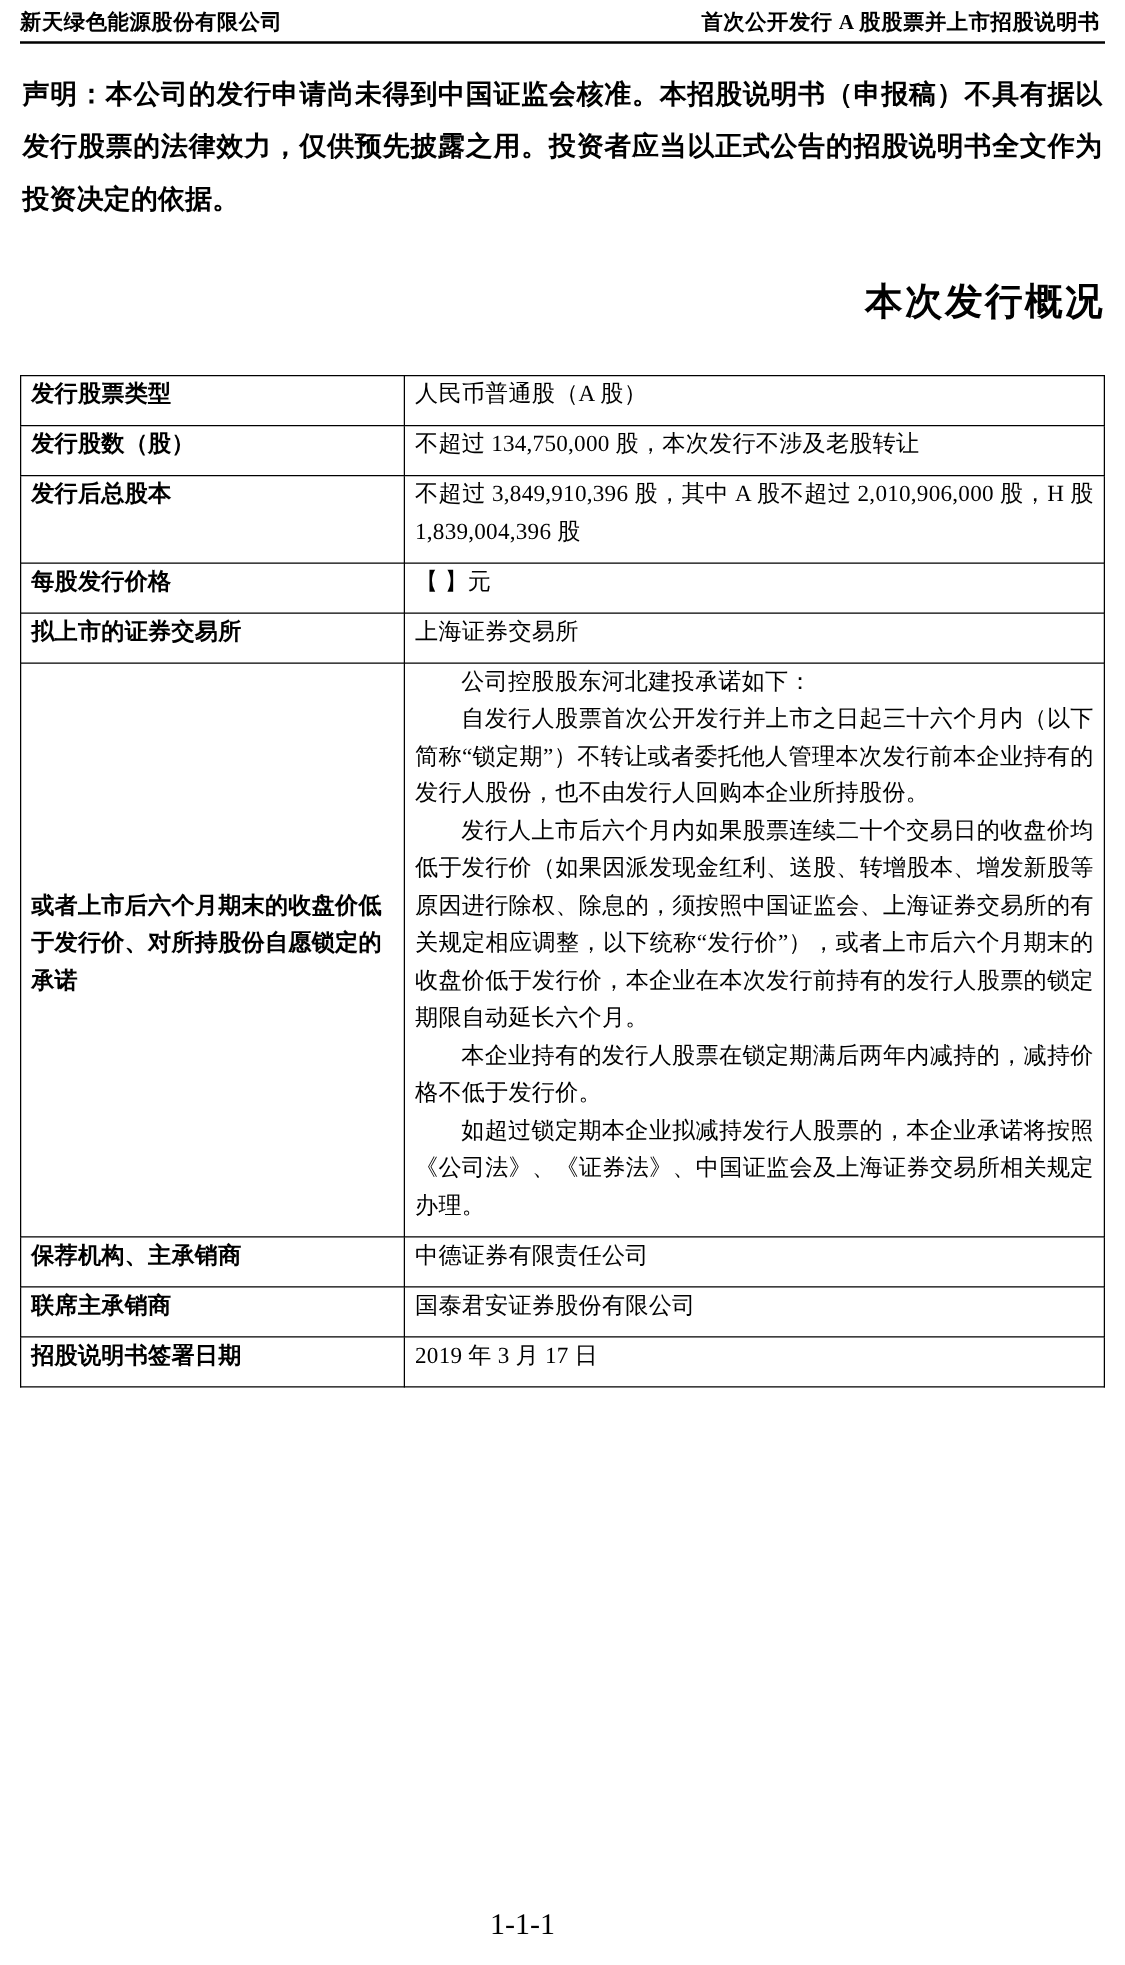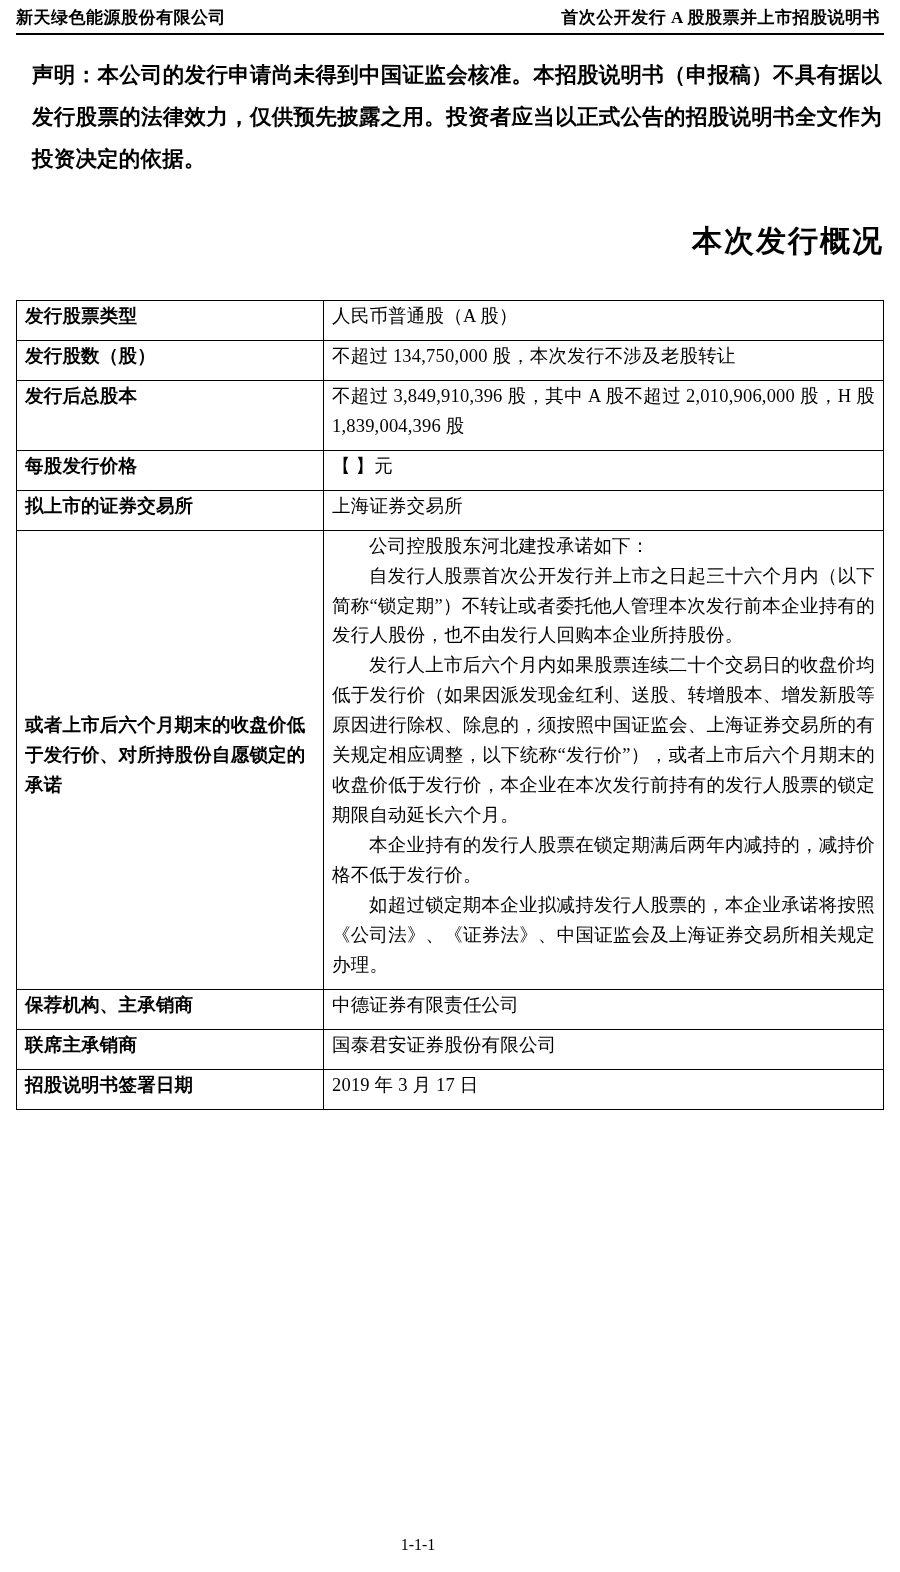--- a/index.html
+++ b/index.html
@@ -35,21 +35,21 @@
   .doc-header .left { white-space: nowrap; }
   .doc-header .right { white-space: nowrap; padding-right: 4px; }
 
   
   .statement {
     font-size: 21.5px;
     font-weight: bold;
     line-height: 1.95;
     text-align: justify;
     text-justify: inter-ideograph;
-    margin: 20px 2px 0 16px;
+    margin: 20px 2px 0 2px;
     letter-spacing: 0.2px;
   }
 
   
   .section-title {
     text-align: right;
     font-size: 30px;
     font-weight: bold;
     margin: 40px 0 38px 0;
     letter-spacing: 2px;
@@ -88,21 +88,21 @@
   td.label.tall {
     vertical-align: middle;
   }
   
   .page-footer {
     position: absolute;
     bottom: 18px;
     left: 0;
     width: 836px;
     text-align: center;
-    font-size: 16px;
+    font-size: 24px;
   }
 </style>
 </head>
 <body>
 
 <div class="page">
 
   <div class="doc-header">
     <div class="left">新天绿色能源股份有限公司</div>
     <div class="right">首次公开发行 A 股股票并上市招股说明书</div>

